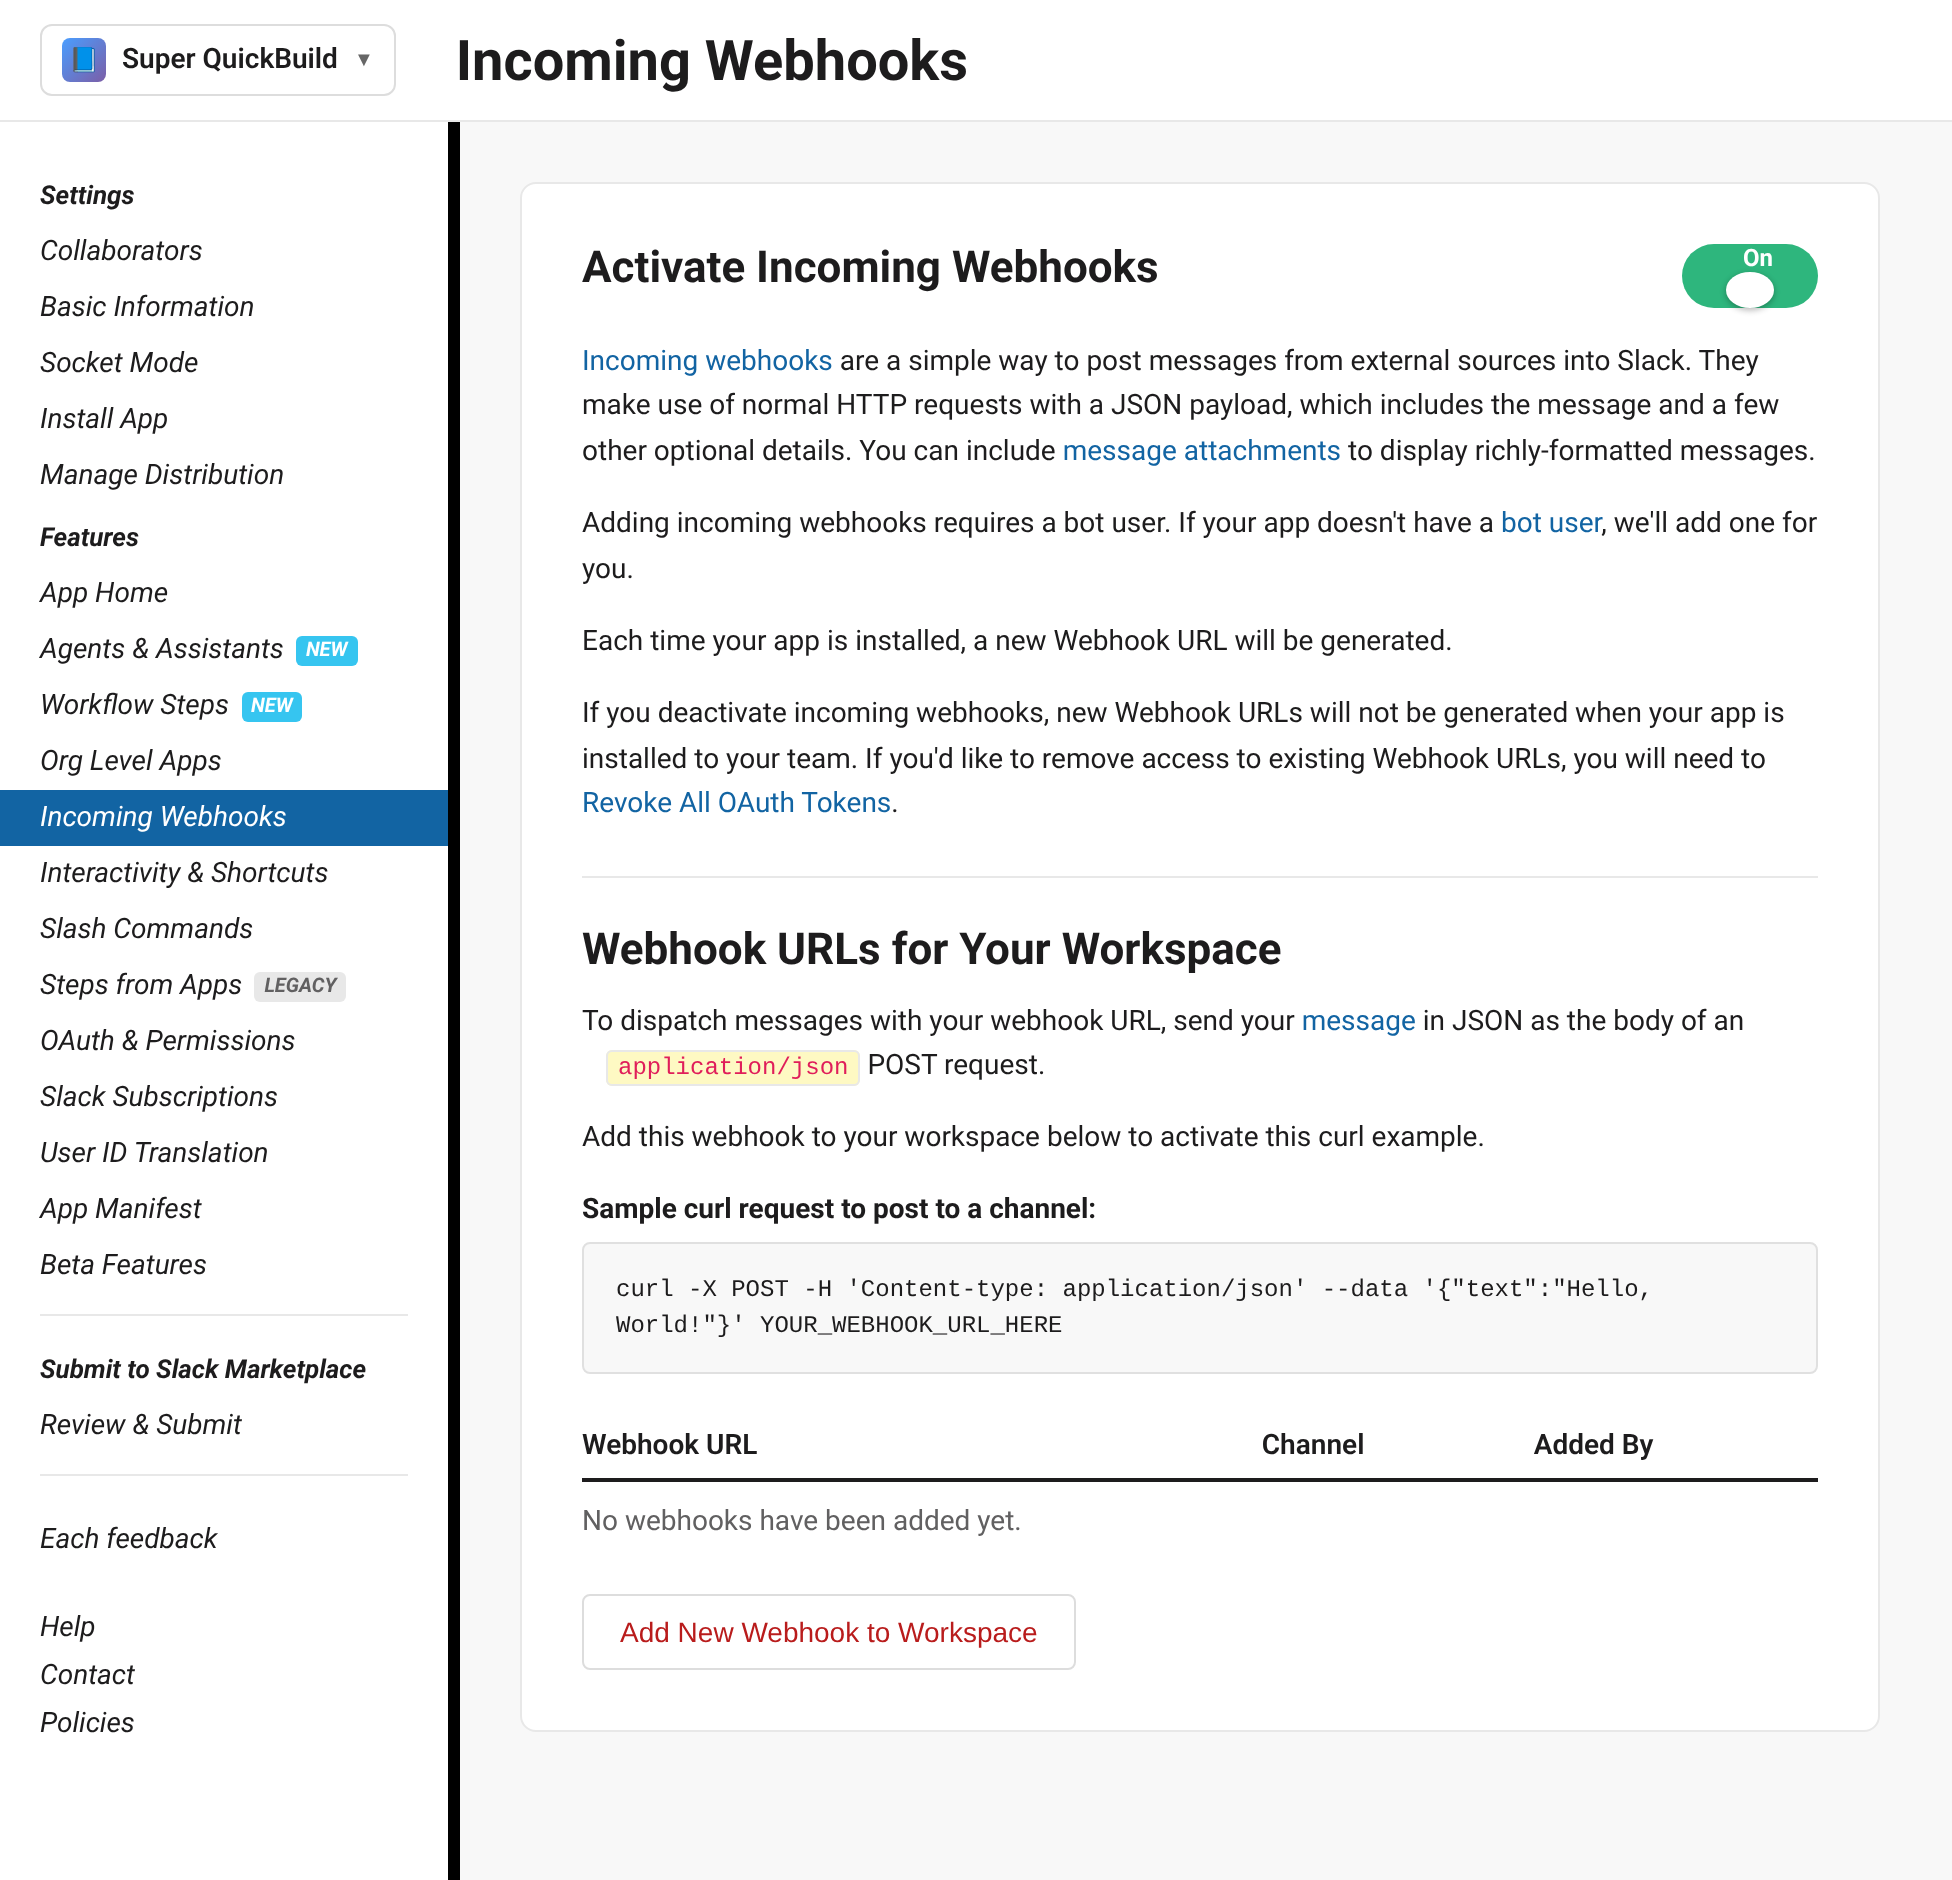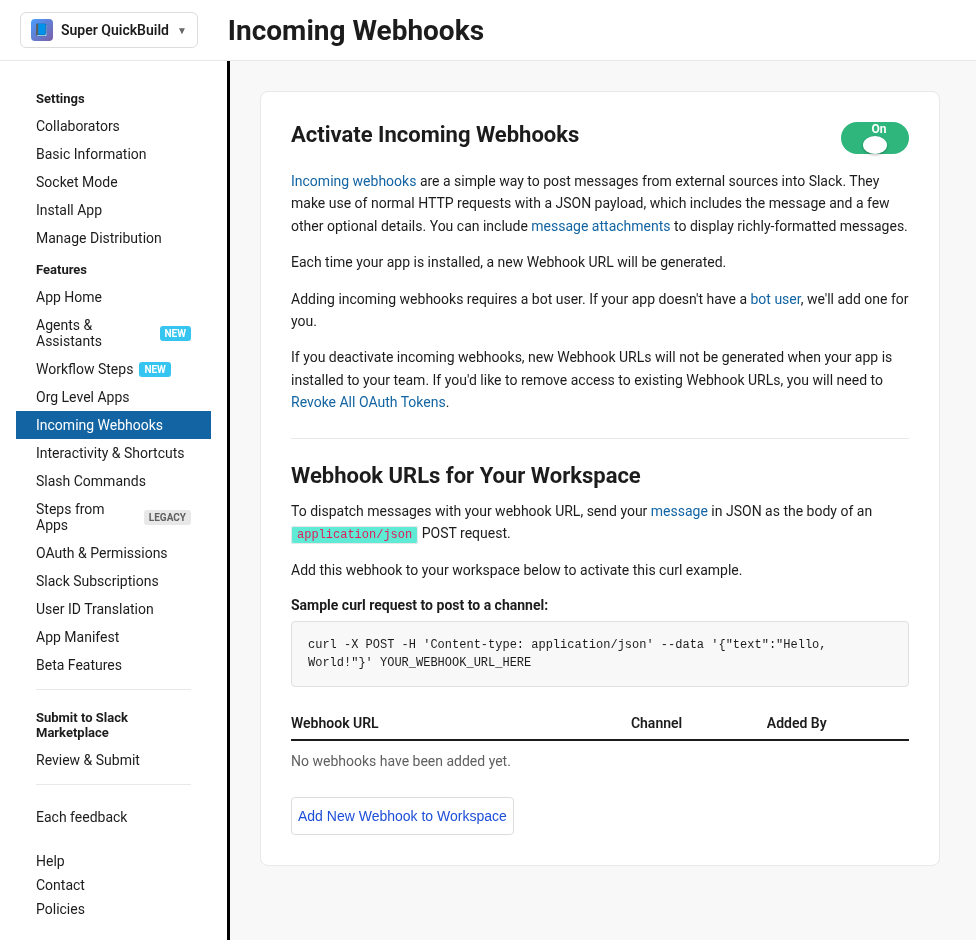--- a/index.html
+++ b/index.html
@@ -59,23 +59,24 @@
     .layout {
       display: flex;
       flex: 1;
       overflow: hidden;
     }
 
     
     .sidebar {
       width: 230px;
       min-width: 230px;
-      border-right: 3px solid #000000;
+      border-right: 6px solid #000000;
       overflow-y: auto;
-      padding: 20px 16px;
+      padding: 20px 0;
+      font-style: italic;
     }
     .sidebar-section-title {
       font-size: 13px;
       font-weight: 700;
       color: #1d1c1d;
       padding: 10px 20px 6px 20px;
     }
     .sidebar-item {
       display: flex;
       align-items: center;
@@ -207,25 +208,26 @@
     .webhook-section-title {
       font-size: 22px;
       font-weight: 700;
       color: #1d1c1d;
       margin-bottom: 12px;
     }
 
     .code-inline {
       font-family: 'Courier New', monospace;
       font-size: 12px;
-      background: #5eead4;
+      background: #fef9c3;
       border: 1px solid #e8e8e8;
       border-radius: 3px;
       padding: 1px 5px;
       color: #e01e5a;
+      margin-left: 12px;
     }
 
     .sample-title {
       font-size: 14px;
       font-weight: 700;
       color: #1d1c1d;
       margin: 16px 0 8px 0;
     }
 
     .code-block {
@@ -260,24 +262,24 @@
       color: #616061;
     }
     .col-url { width: 55%; }
     .col-channel { width: 22%; }
     .col-added { width: 23%; }
 
     .add-button {
       background: #fff;
       border: 1px solid #ddd;
       border-radius: 4px;
-      padding: 10px 6px;
+      padding: 10px 18px;
       font-size: 14px;
       font-weight: 500;
-      color: #1d4ed8;
+      color: #b91c1c;
       cursor: pointer;
     }
   </style>
 </head>
 <body>
 
 <div class="top-bar">
   <div class="app-selector">
     <div class="app-icon">📘</div>
     <span>Super QuickBuild</span>
@@ -386,25 +388,25 @@
             <div class="toggle-knob"></div>
           </div>
         </div>
       </div>
 
       <p class="content-text">
         <a class="link">Incoming webhooks</a> are a simple way to post messages from external sources into Slack. They make use of normal HTTP requests with a JSON payload, which includes the message and a few other optional details. You can include <a class="link">message attachments</a> to display richly-formatted messages.
       </p>
 
       <p class="content-text">
+        Adding incoming webhooks requires a bot user. If your app doesn't have a <a class="link">bot user</a>, we'll add one for you.
+      </p>
+
+      <p class="content-text">
         Each time your app is installed, a new Webhook URL will be generated.
-      </p>
-
-      <p class="content-text">
-        Adding incoming webhooks requires a bot user. If your app doesn't have a <a class="link">bot user</a>, we'll add one for you.
       </p>
 
       <p class="content-text">
         If you deactivate incoming webhooks, new Webhook URLs will not be generated when your app is installed to your team. If you'd like to remove access to existing Webhook URLs, you will need to <a class="link">Revoke All OAuth Tokens</a>.
       </p>
 
       <hr class="section-divider">
 
       
       <h2 class="webhook-section-title">Webhook URLs for Your Workspace</h2>

